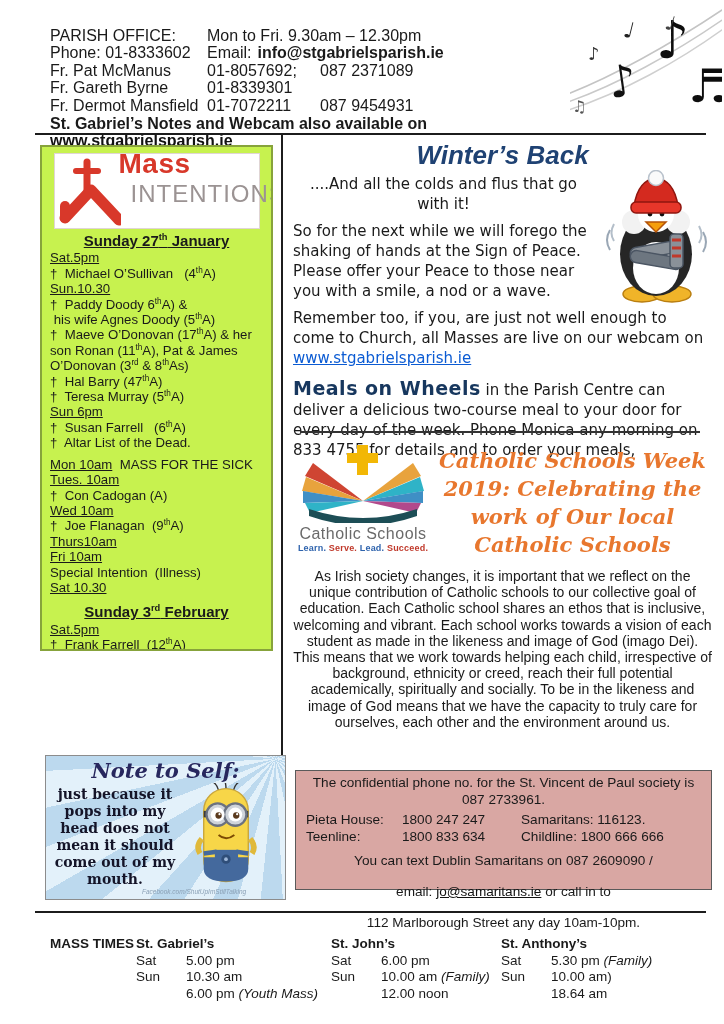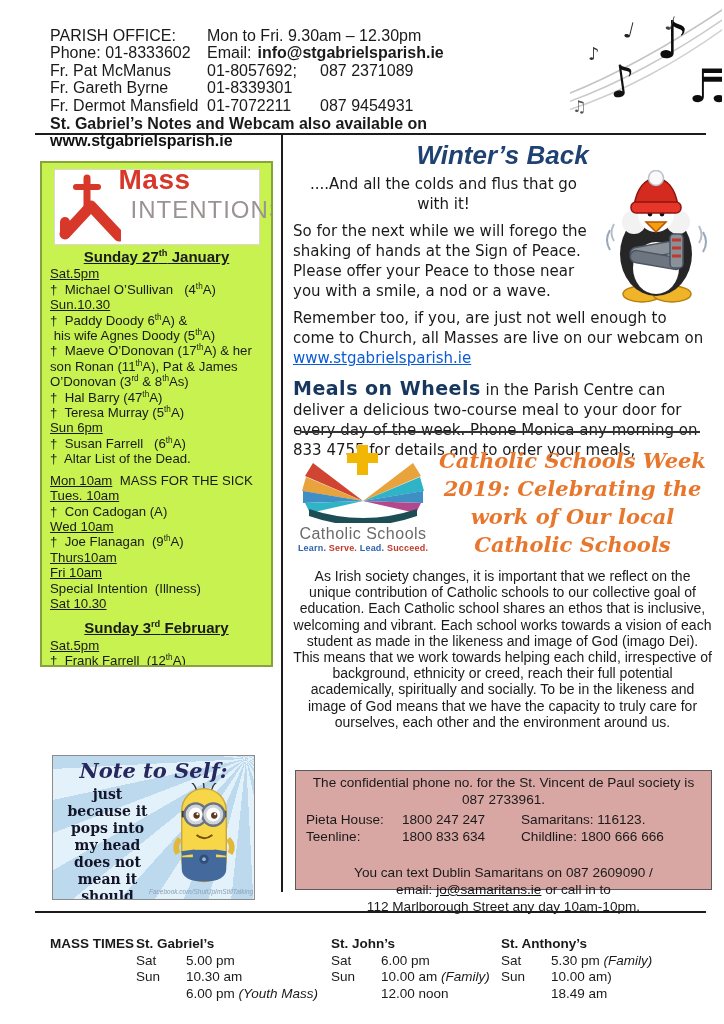--- a/index.html
+++ b/index.html
@@ -14,21 +14,21 @@
   .hdr-footer a { color:#111; }
   .music { position:absolute; right:2px; top:0; width:152px; height:130px; }
 
   
   .hr-top    { position:absolute; left:35px;  top:133px; width:671px; height:2px; background:#1c1c1c; }
   .hr-mid    { position:absolute; left:300px; top:431px; width:400px; height:2px; background:#333; }
   .hr-bottom { position:absolute; left:35px;  top:911px; width:671px; height:2px; background:#1c1c1c; }
   .vline     { position:absolute; left:281px; top:134px; width:2px;  height:758px; background:#1c1c1c; }
 
   
-  .green-box { position:absolute; left:40px; top:161px; width:233px; height:506px; background:#c7f24f;
+  .green-box { position:absolute; left:40px; top:145px; width:233px; height:506px; background:#c7f24f;
                border:2px solid #87a33b; padding:5px 8px 4px; overflow:hidden; font-size:13.2px; line-height:15.4px; }
   .mi-logo { position:relative; width:206px; height:76px; background:#fff; border:1px solid #e0d5d5; margin:1px auto 4px; }
   .mi-logo-word1 { position:absolute; left:64px; top:2px;  font-size:28px; font-weight:bold; color:#d8382a; letter-spacing:0.5px; }
   .mi-logo-word2 { position:absolute; left:76px; top:32px; font-size:24px; color:#9b9393; letter-spacing:1px; }
   .mi-head  { font-size:15px; font-weight:bold; text-decoration:underline; text-align:center; margin:3px 0 2px; }
   .mi-time, .u { text-decoration:underline; }
   .mi-time, .mi-entry, .mi-plain, .mi-time2 { white-space:pre-wrap; }
   .mi-gap { height:6px; }
   sup { font-size:0.62em; vertical-align:super; line-height:0; }
 
@@ -46,35 +46,35 @@
   .s-top { display:flex; align-items:flex-start; }
   .s-logo { width:140px; flex:none; text-align:center; }
   .s-logo-title { font-size:16px; color:#6a6a6a; letter-spacing:0.5px; margin-top:-2px; }
   .s-tagline { font-size:9px; font-weight:bold; letter-spacing:0.2px; }
   .tag-blue { color:#2e63ad; } .tag-red { color:#c0392b; }
   .s-head { flex:1; text-align:center; font-family:"DejaVu Serif",serif; font-style:italic; font-weight:bold;
             font-size:21px; line-height:28px; color:#e8772e; padding-top:4px; }
   .s-body { margin-top:9px; text-align:center; font-size:14px; line-height:16.2px; }
 
   
-  .note-box { position:absolute; left:52px; top:755px; width:203px; height:145px; border:1px solid #8c8c8c;
+  .note-box { position:absolute; left:45px; top:755px; width:241px; height:145px; border:1px solid #8c8c8c;
               background:repeating-conic-gradient(from 150deg at 96% 2%, #e3f1fa 0deg 9deg, #bcd9ee 9deg 18deg); overflow:hidden; }
   .n-title { text-align:center; font-family:"DejaVu Serif",serif; font-weight:bold; font-style:italic; font-size:21px; color:#27275e; margin-top:2px; }
   .n-row { display:flex; padding:0 2px 0 6px; }
   .n-text { width:126px; font-family:"DejaVu Serif",serif; font-weight:bold; font-size:14px; line-height:17px; text-align:center; color:#141428; margin-top:3px; }
   .n-minion { width:96px; height:104px; flex:none; }
   .n-mark { position:absolute; left:96px; bottom:4px; font-size:6.5px; font-style:italic; color:#8aa0b5; }
 
   
   .pink-box { position:absolute; left:295px; top:770px; width:417px; height:120px; background:#d9a7a3;
               border:1px solid #5a5a5a; font-size:13.6px; line-height:16.6px; padding:4px 8px; }
   .hl-line1 { text-align:center; margin-bottom:4px; }
   .hl-grid { display:grid; grid-template-columns:215px auto; padding:0 2px; }
   .hl-left { display:flex; } .hl-label { width:96px; }
-  .hl-center { text-align:center; }
+  .hl-center { text-align:center;margin-top:14px; }
   .hl-center:first-of-type { margin-top:4px; }
   .hl-link { color:#111; }
 
   
   .mass-times { position:absolute; left:50px; top:936px; width:662px; display:flex; font-size:13.5px; line-height:16.6px; }
   .mt-label { width:86px; font-weight:bold; flex:none; }
   .mt-col:nth-child(2) { width:195px; } .mt-col:nth-child(3) { width:170px; } .mt-col:nth-child(4) { flex:1; }
   .mt-name { font-weight:bold; }
   .mt-day { display:inline-block; width:50px; }
   .mt-note { font-style:italic; }
@@ -273,21 +273,21 @@
         </span>
       <span>Samaritans: 116123.</span>
     </div>
     <div class="hl-grid">
       <span class="hl-left">
           <span class="hl-label">Teenline:</span>
           <span>1800 833 634</span>
         </span>
       <span>Childline: 1800 666 666</span>
     </div>
-    <div class="hl-center" style="margin-top:20px">You can text Dublin Samaritans on 087 2609090 /</div>
+    <div class="hl-center" style="margin-top:8px">You can text Dublin Samaritans on 087 2609090 /</div>
     <div class="hl-center"><span>email: </span><a class="hl-link" style="text-decoration:underline">jo@samaritans.ie</a><span> or call in to</span></div>
     <div class="hl-center">112 Marlborough Street any day 10am-10pm.</div>
   </div>
 
   <div class="hr-bottom"></div>
 
   <div class="mass-times">
     <div class="mt-label">MASS TIMES</div>
     <div class="mt-col">
         <div class="mt-name">St. Gabriel’s</div>
@@ -298,18 +298,18 @@
       <div class="mt-col">
         <div class="mt-name">St. John’s</div>
         <div class="mt-row"><span class="mt-day">Sat</span><span class="mt-time">6.00 pm</span></div>
         <div class="mt-row"><span class="mt-day">Sun</span><span class="mt-time">10.00 am</span><span class="mt-note"> (Family)</span></div>
         <div class="mt-row"><span class="mt-day"></span><span class="mt-time">12.00 noon</span></div>
       </div>
       <div class="mt-col">
         <div class="mt-name">St. Anthony’s</div>
         <div class="mt-row"><span class="mt-day">Sat</span><span class="mt-time">5.30 pm</span><span class="mt-note">  (Family)</span></div>
         <div class="mt-row"><span class="mt-day">Sun</span><span class="mt-time">10.00 am)</span></div>
-        <div class="mt-row"><span class="mt-day"></span><span class="mt-time">18.49 am</span></div>
+        <div class="mt-row"><span class="mt-day"></span><span class="mt-time">18.64 am</span></div>
       </div>
       <div style="display:contents"></div>
   </div>
 
 </div>
 
 </body></html>

